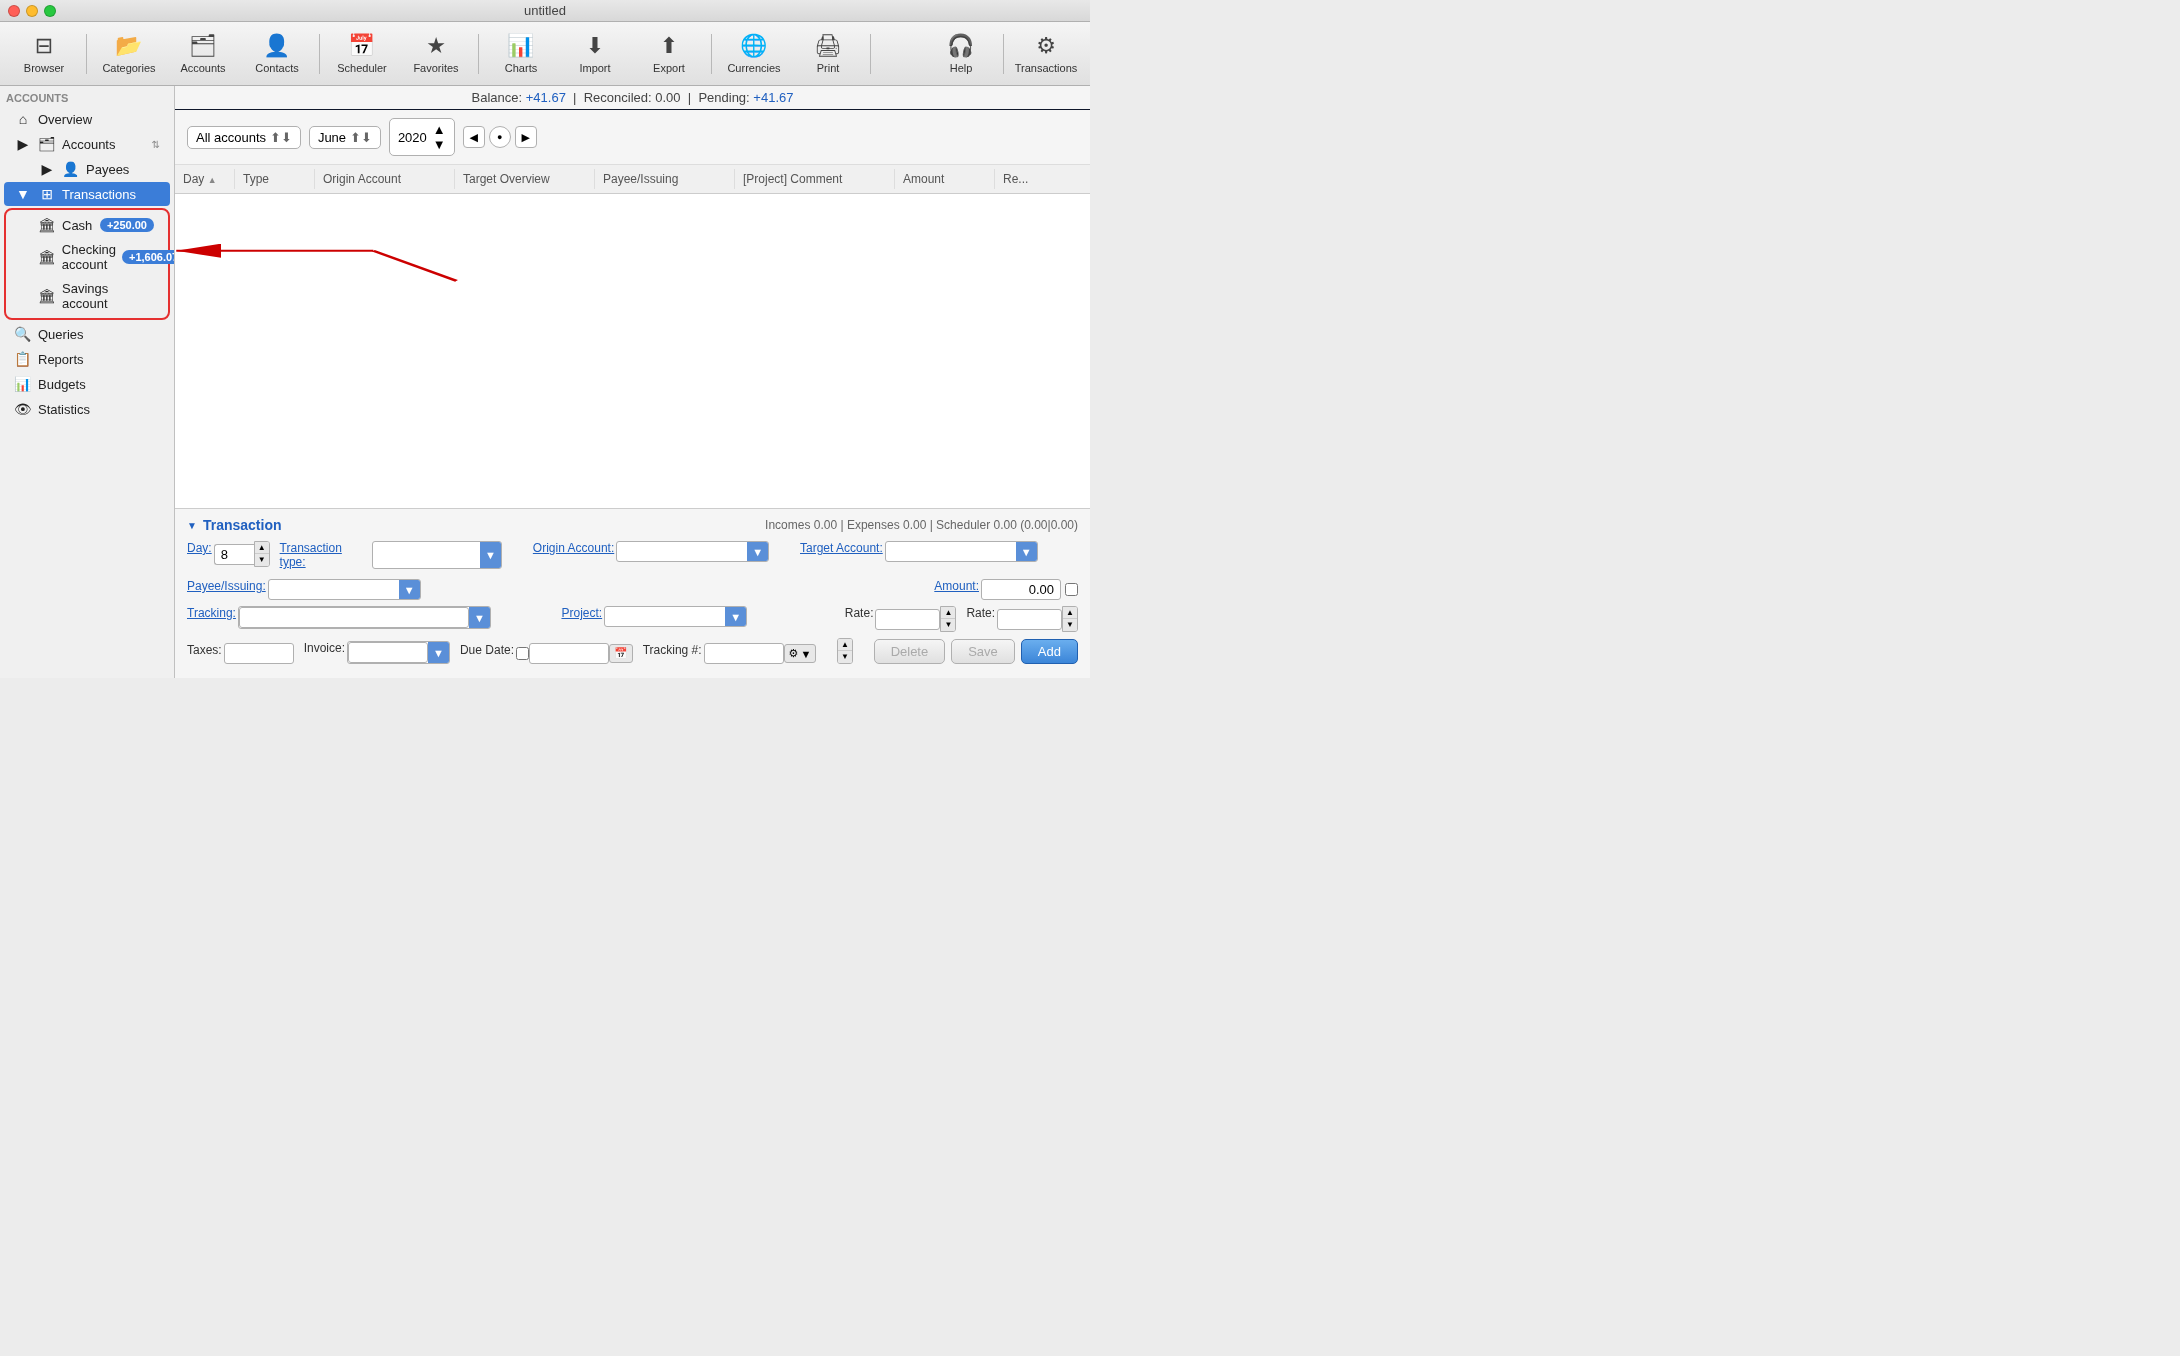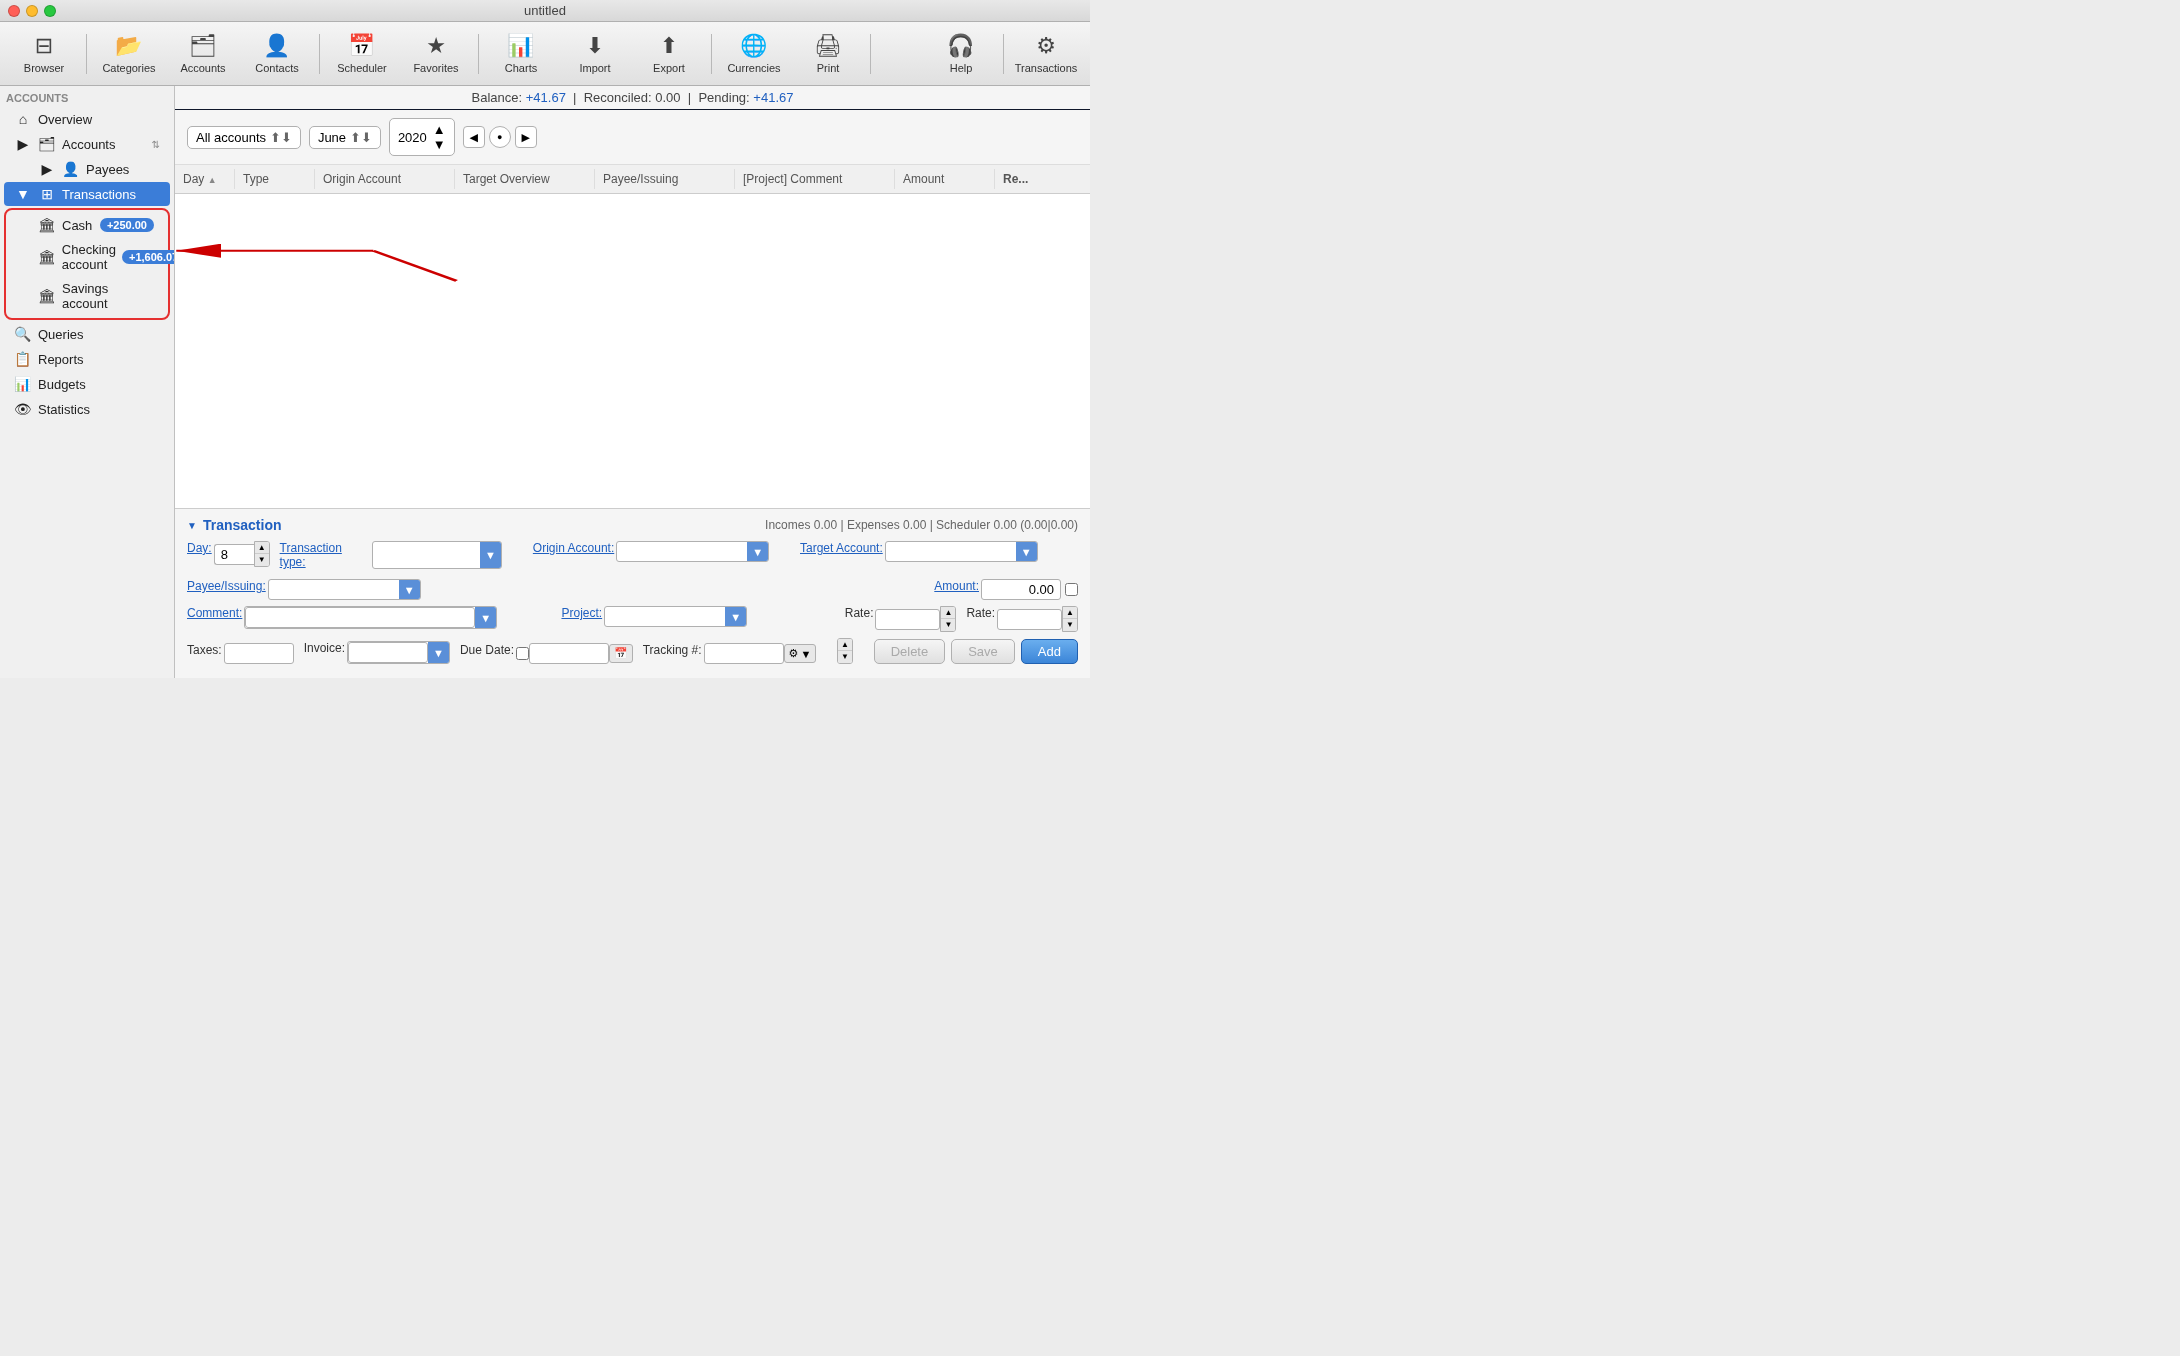--- a/index.html
+++ b/index.html
@@ -196,21 +196,21 @@
       padding: 4px 0;
     }
     .th-cell {
       padding: 3px 8px;
       font-size: 12px;
       color: #555;
       font-weight: 500;
       border-right: 1px solid #ddd;
       cursor: pointer;
     }
-    .th-cell:last-child { border-right: none; font-weight: bold; }
+    .th-cell:last-child { border-right: none; }
 
     
     .table-body {
       flex: 1;
       background: white;
       overflow-y: auto;
     }
 
     
     .transaction-panel {
@@ -623,21 +623,21 @@
           <label>Amount:</label>
           <div class="tp-input-wrap">
             <input class="tp-input tp-amount-input" type="text" value="0.00" style="">
             <input type="checkbox" style="margin-left: 4px;">
           </div>
         </div>
       </div>
 
       <div class="tp-row">
         <div class="tp-field" style="flex:2;">
-          <label>Comment:</label>
+          <label>Tracking:</label>
           <div class="tp-select-wrap">
             <input class="tp-input" type="text" style="width: 230px;">
             <div class="tp-select-arrow">▼</div>
           </div>
         </div>
 
         <div class="tp-field" style="flex:1.5;">
           <label>Project:</label>
           <div class="tp-select-wrap">
             <select class="tp-select" style="width:120px;">

